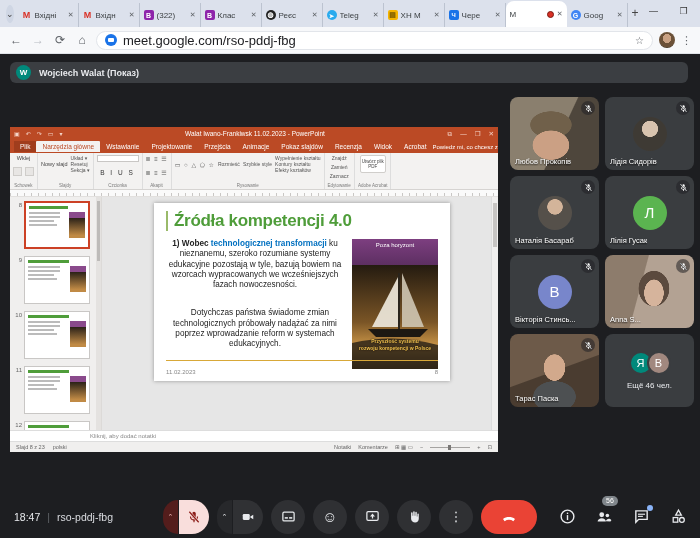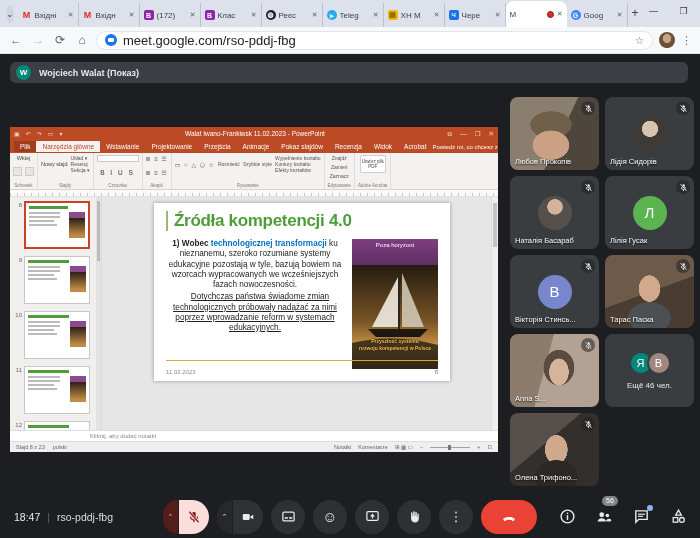--- a/index.html
+++ b/index.html
@@ -81,21 +81,21 @@
   .tgrey { height:2px; background:#bbb; margin-bottom:2px; width:55%; }
   .tbook { position:absolute; right:3px; top:9px; width:16px; height:26px; background:linear-gradient(#8a4a8c 22%, #2a2118 23%, #c08a45 90%); }
   .thumbscroll { position:absolute; right:0; top:0; width:5px; height:100%; background:#e4e2e0; }
   .thumbscroll::after { content:""; position:absolute; top:4px; left:1px; width:3px; height:60px; background:#bdbbb9; }
 
   .slidearea { flex:1; background:#e6e6e6; position:relative; }
   .slide { position:absolute; left:52px; top:6px; width:296px; height:178px; background:#fff; box-shadow:0 0 4px rgba(0,0,0,.35); padding:8px 12px; }
   .stitle { font-size:17px; font-weight:bold; color:#4f9d3a; border-left:2px solid #9aba6a; padding-left:6px; margin-bottom:8px; letter-spacing:-0.3px; }
   .scols { display:flex; gap:8px; }
   .sbody { flex:1; font-size:8.2px; color:#222; line-height:1.25;text-align:center; }
-  .sbody p + p { text-indent:10px; margin-top:2px;text-decoration:underline; }
+  .sbody p + p { text-indent:10px; margin-top:18px; }
   .hl { color:#0070c0; font-weight:bold; }
   .bnum { font-weight:bold; }
   .book { width:86px; height:130px; flex:0 0 86px; background:#1b150e; position:relative; overflow:hidden; }
   .bookband { height:26px; background:linear-gradient(#7d3f80,#5d2f62); color:#fff; text-align:center; padding-top:3px; }
   .booktop { font-size:6px; }
   .booktitle { font-size:10px; font-weight:normal;margin-top:37px; }
   .booksvg { display:block; }
   .bookcap { position:absolute; left:0; right:0; bottom:18px; text-align:center; color:#f2c14e; font-size:5px; line-height:1.3; font-weight:bold; text-shadow:0 0 2px #000; }
   .goldline { position:absolute; left:12px; right:12px; bottom:20px; height:1.5px; background:#d8a838; }
   .sfooter { position:absolute; left:12px; right:12px; bottom:6px; display:flex; justify-content:space-between; font-size:6px; color:#888; }
@@ -168,21 +168,21 @@
         <span class="lbl">Вхідні</span>
         <span class="tclose">✕</span>
       </div>
       <div class="tab">
         <span class="fav gmail">M</span>
         <span class="lbl">Вхідн</span>
         <span class="tclose">✕</span>
       </div>
       <div class="tab">
         <span class="fav purple">B</span>
-        <span class="lbl">(172)</span>
+        <span class="lbl">(322)</span>
         <span class="tclose">✕</span>
       </div>
       <div class="tab">
         <span class="fav purple">B</span>
         <span class="lbl">Клас</span>
         <span class="tclose">✕</span>
       </div>
       <div class="tab">
         <span class="fav dark">◍</span>
         <span class="lbl">Реєс</span>
@@ -514,61 +514,49 @@
         <div class="micoff">
           <svg width="9" height="9" viewBox="0 0 24 24">
             <path d="M12 14a3 3 0 0 0 3-3V6a3 3 0 0 0-6 0v5a3 3 0 0 0 3 3z" fill="#fff"></path>
             <path d="M17 11a5 5 0 0 1-10 0H5a7 7 0 0 0 6 6.92V21h2v-3.08A7 7 0 0 0 19 11h-2z" fill="#fff"></path>
             <line x1="4" y1="3" x2="20" y2="21" stroke="#3a3d40" stroke-width="4"></line>
             <line x1="4" y1="3" x2="20" y2="21" stroke="#fff" stroke-width="2"></line>
           </svg>
         </div>
       </div>
       <div class="tile">
+        <div class="vid v-anna"></div>
+        <div class="nametag">Anna S...</div>
+        <div class="micoff">
+          <svg width="9" height="9" viewBox="0 0 24 24">
+            <path d="M12 14a3 3 0 0 0 3-3V6a3 3 0 0 0-6 0v5a3 3 0 0 0 3 3z" fill="#fff"></path>
+            <path d="M17 11a5 5 0 0 1-10 0H5a7 7 0 0 0 6 6.92V21h2v-3.08A7 7 0 0 0 19 11h-2z" fill="#fff"></path>
+            <line x1="4" y1="3" x2="20" y2="21" stroke="#3a3d40" stroke-width="4"></line>
+            <line x1="4" y1="3" x2="20" y2="21" stroke="#fff" stroke-width="2"></line>
+          </svg>
+        </div>
+      </div>
+      <div class="tile">
         <div class="vid v-taras"></div>
         <div class="nametag">Тарас Паска</div>
         <div class="micoff">
           <svg width="9" height="9" viewBox="0 0 24 24">
             <path d="M12 14a3 3 0 0 0 3-3V6a3 3 0 0 0-6 0v5a3 3 0 0 0 3 3z" fill="#fff"></path>
             <path d="M17 11a5 5 0 0 1-10 0H5a7 7 0 0 0 6 6.92V21h2v-3.08A7 7 0 0 0 19 11h-2z" fill="#fff"></path>
             <line x1="4" y1="3" x2="20" y2="21" stroke="#3a3d40" stroke-width="4"></line>
             <line x1="4" y1="3" x2="20" y2="21" stroke="#fff" stroke-width="2"></line>
           </svg>
         </div>
       </div>
-      <div class="tile">
-        <div class="vid v-anna"></div>
-        <div class="nametag">Anna S...</div>
-        <div class="micoff">
-          <svg width="9" height="9" viewBox="0 0 24 24">
-            <path d="M12 14a3 3 0 0 0 3-3V6a3 3 0 0 0-6 0v5a3 3 0 0 0 3 3z" fill="#fff"></path>
-            <path d="M17 11a5 5 0 0 1-10 0H5a7 7 0 0 0 6 6.92V21h2v-3.08A7 7 0 0 0 19 11h-2z" fill="#fff"></path>
-            <line x1="4" y1="3" x2="20" y2="21" stroke="#3a3d40" stroke-width="4"></line>
-            <line x1="4" y1="3" x2="20" y2="21" stroke="#fff" stroke-width="2"></line>
-          </svg>
-        </div>
-      </div>
       <div class="tile moretile">
         <div class="morecircles">
           <div class="mc" style="background: rgb(0, 137, 123);">Я</div>
           <div class="mc" style="background: rgb(161, 136, 127);">В</div>
         </div>
         <div class="morelabel">Ещё 46 чел.</div>
-      </div>
-      <div class="tile">
-        <div class="vid v-olena"></div>
-        <div class="nametag">Олена Трифоно...</div>
-        <div class="micoff">
-          <svg width="9" height="9" viewBox="0 0 24 24">
-            <path d="M12 14a3 3 0 0 0 3-3V6a3 3 0 0 0-6 0v5a3 3 0 0 0 3 3z" fill="#fff"></path>
-            <path d="M17 11a5 5 0 0 1-10 0H5a7 7 0 0 0 6 6.92V21h2v-3.08A7 7 0 0 0 19 11h-2z" fill="#fff"></path>
-            <line x1="4" y1="3" x2="20" y2="21" stroke="#3a3d40" stroke-width="4"></line>
-            <line x1="4" y1="3" x2="20" y2="21" stroke="#fff" stroke-width="2"></line>
-          </svg>
-        </div>
       </div>
     </div>
 
   <div class="bottombar">
     <div class="meta">
       <span>18:47</span>
       <span class="sep">|</span>
       <span class="code">rso-pddj-fbg</span>
     </div>
 

